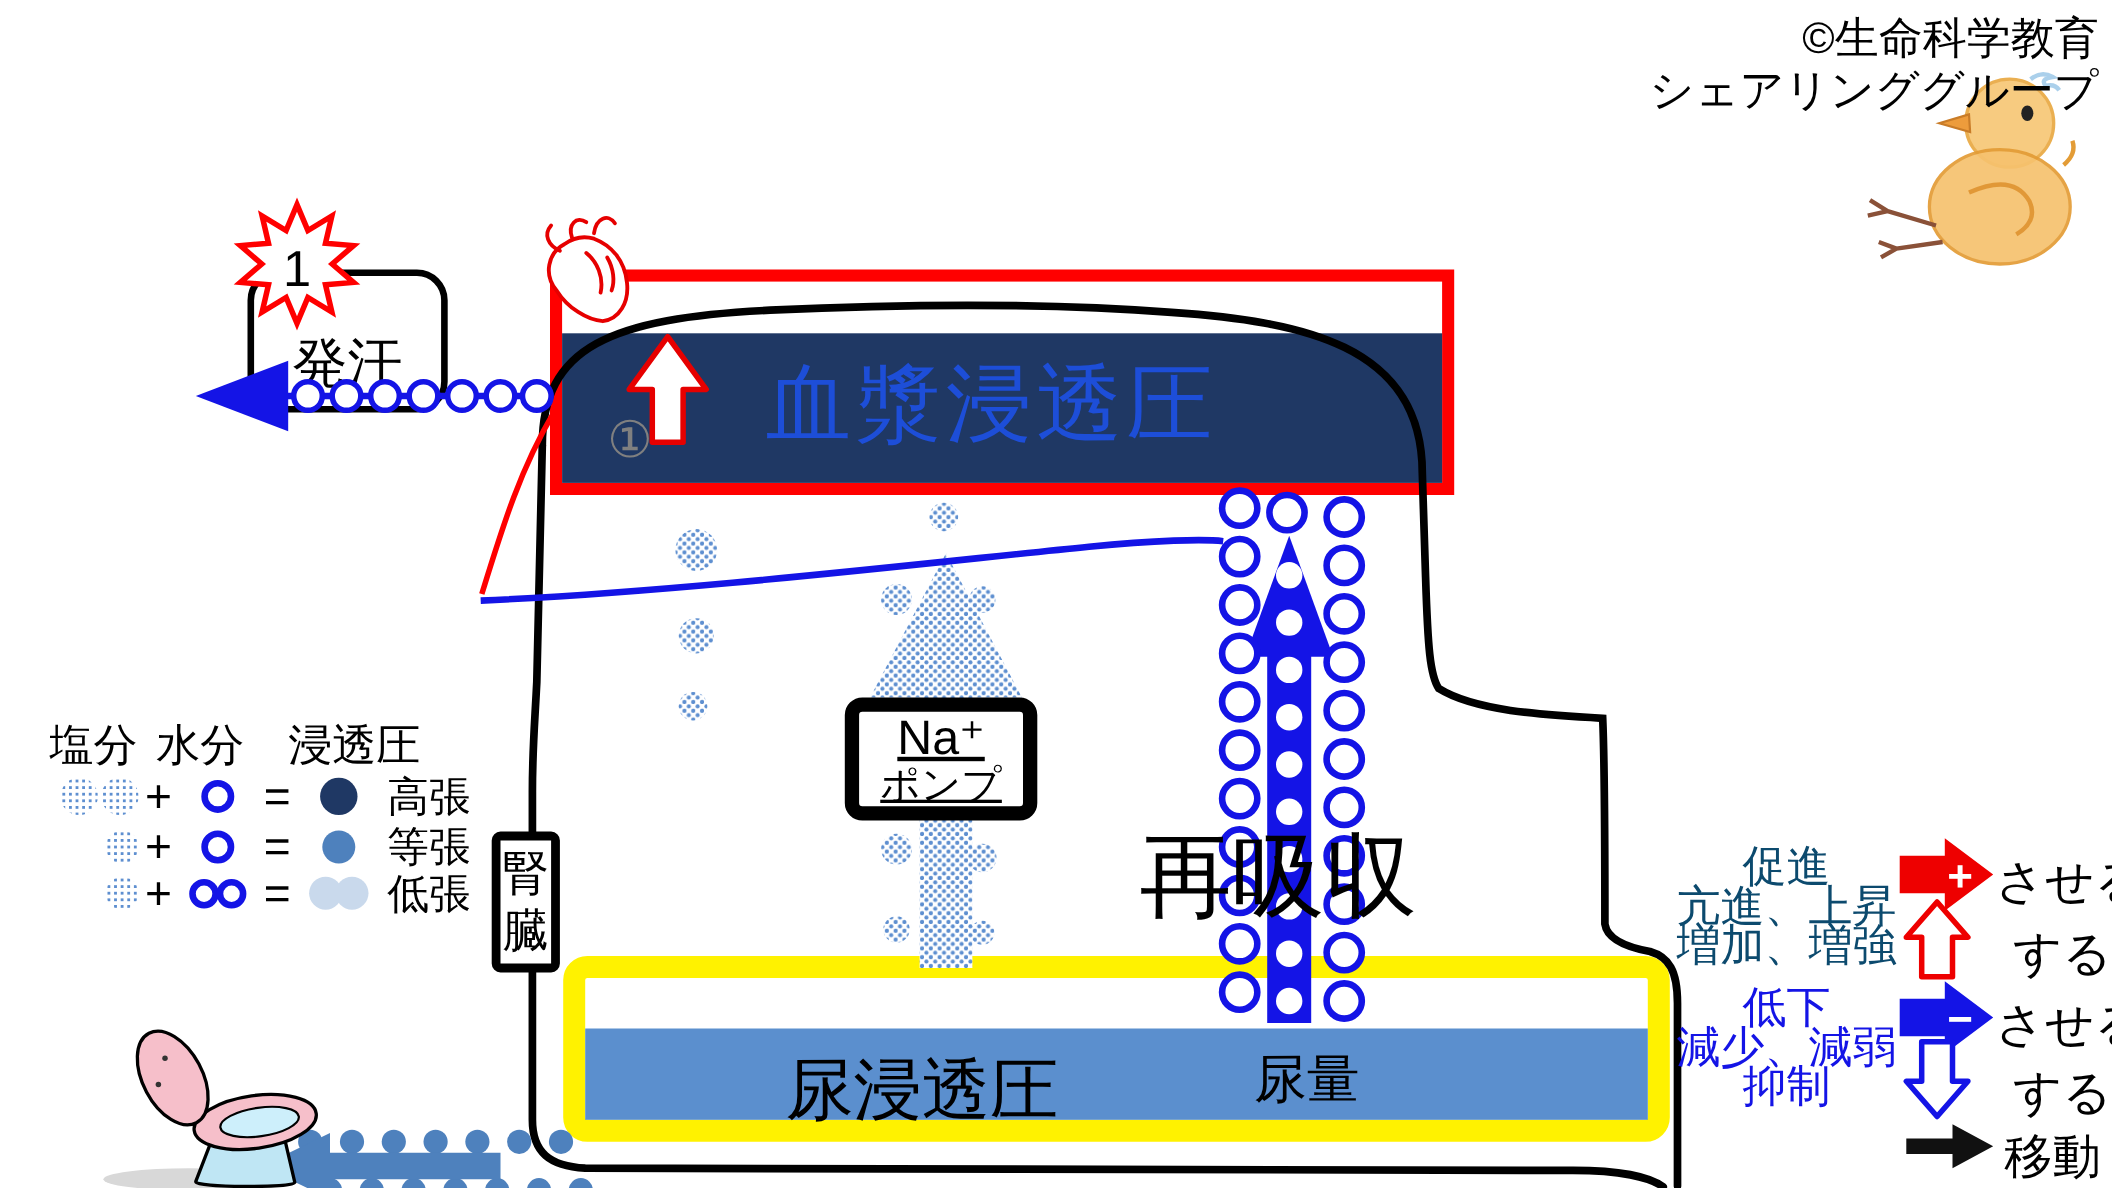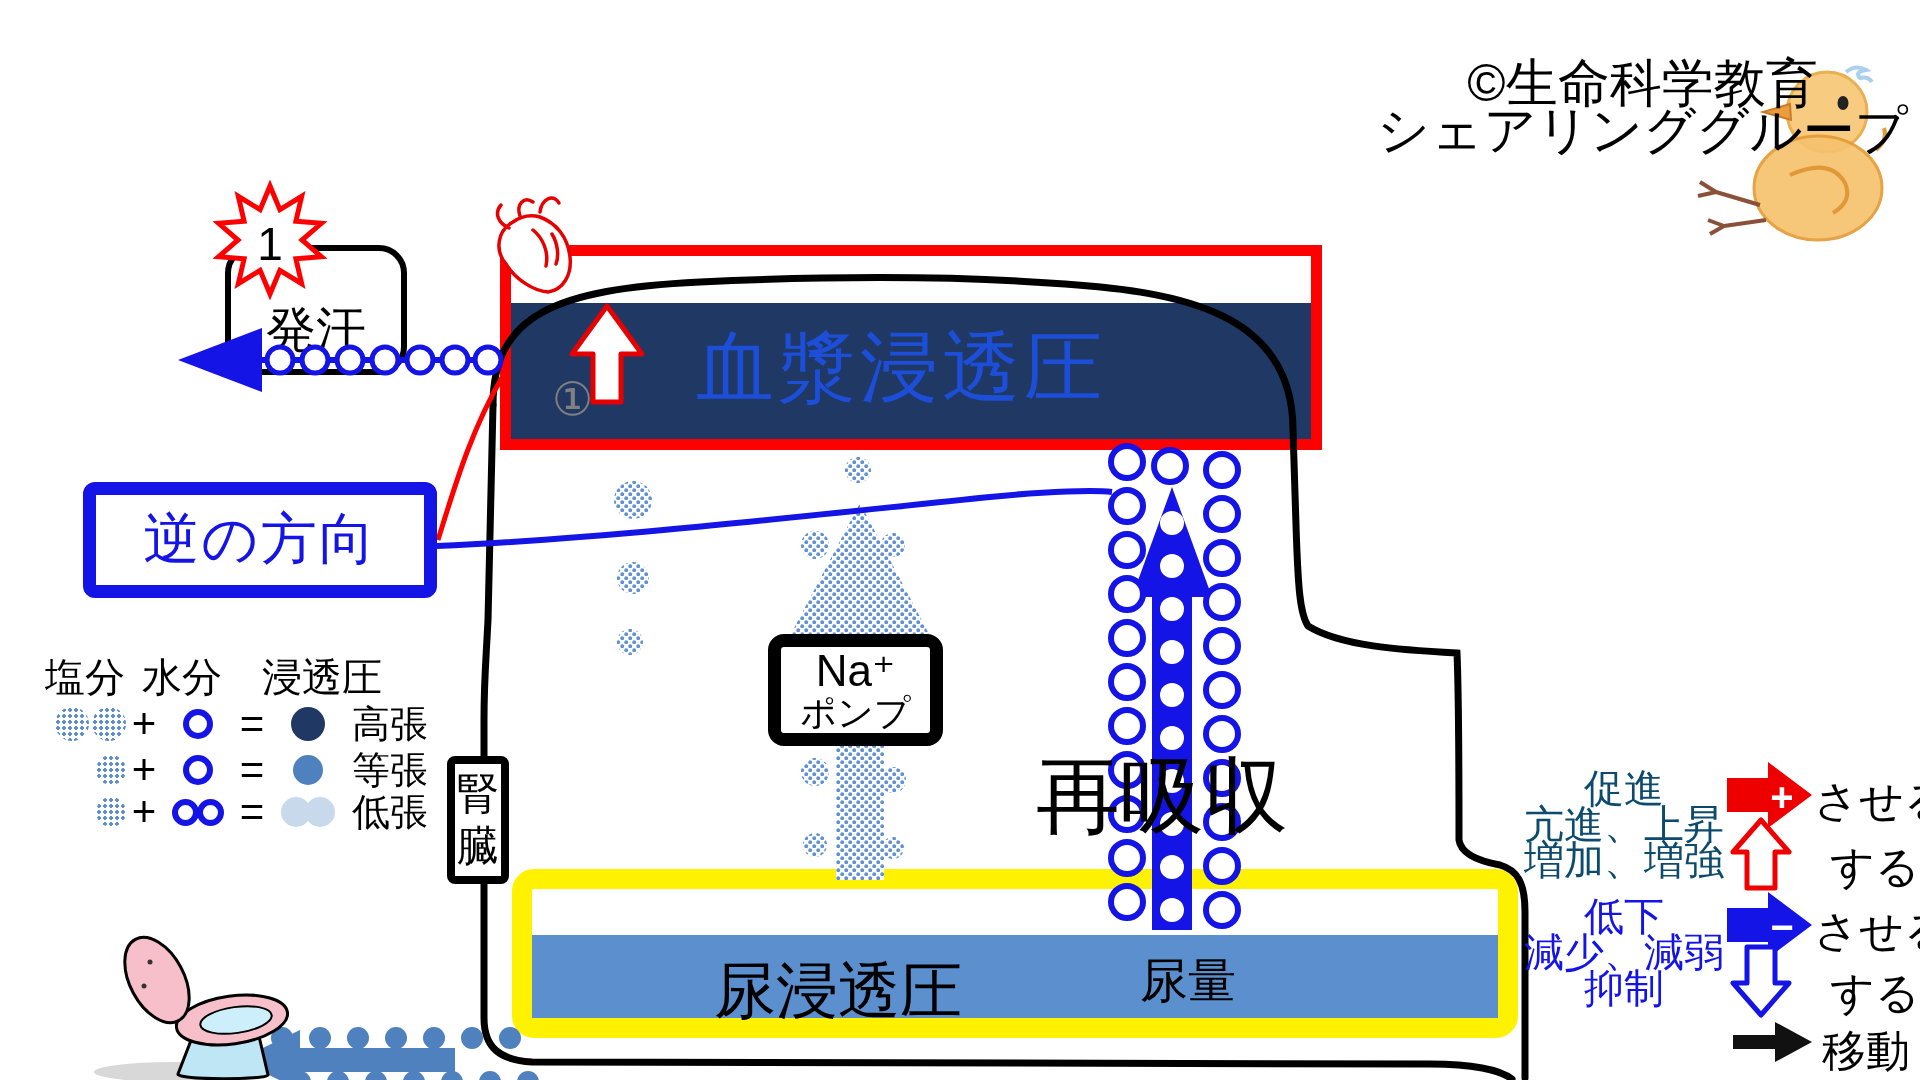--- a/index.html
+++ b/index.html
@@ -3,21 +3,21 @@
 <meta charset="utf-8">
 <style>
   html,body{margin:0;padding:0;background:#fff;}
   #canvas{position:relative;width:1920px;height:1080px;overflow:hidden;background:#fff;
           font-family:"Liberation Sans","DejaVu Sans",sans-serif;color:#000;}
   .abs{position:absolute;}
   svg{display:block}
   #gfx{position:absolute;left:0;top:0;z-index:2;pointer-events:none;}
 
   
-  #copyright{right:12px;top:12px;text-align:center;font-size:52px;line-height:47px;z-index:3;margin-top:48px;}
+  #copyright{right:12px;top:12px;text-align:right;font-size:40px;line-height:47px;z-index:3;}
 
   
   #sweatbox{left:225px;top:245px;width:170px;height:118px;border:6px solid #000;border-radius:28px;
             background:#fff;z-index:1;display:flex;align-items:flex-end;justify-content:center;}
   #sweatbox span{font-size:50px;line-height:1;margin-bottom:14px;}
 
   
   #plasmabox{left:500px;top:245px;width:822px;height:205px;border:11px solid #FF0000;background:#fff;z-index:1;box-sizing:border-box;}
   #plasmaband{position:absolute;left:0;right:0;bottom:0;height:136px;background:#1F3864;}
   #plasmalabel{position:absolute;left:185px;top:60px;font-size:78px;color:#1d4ed8;letter-spacing:4px;white-space:nowrap;}
@@ -48,21 +48,21 @@
   .fdot.light{width:30px;height:30px;background:#C9D9EC;margin:0 -3px;}
   .lglabel{font-size:38px;margin-left:6px;white-space:nowrap;}
 
   
   #kidneybox{left:447px;top:756px;width:62px;height:128px;border:8px solid #000;border-radius:8px;background:#fff;
              z-index:3;display:flex;flex-direction:column;align-items:center;justify-content:center;box-sizing:border-box;}
   #kidneybox span{font-size:42px;line-height:52px;}
 
   
   #pumpbox{left:768px;top:634px;width:175px;height:112px;border:13px solid #000;border-radius:16px;background:#fff;
-           z-index:3;display:flex;flex-direction:column;align-items:center;justify-content:center;box-sizing:border-box;}
+           z-index:3;display:flex;flex-direction:column;align-items:center;justify-content:center;box-sizing:border-box;text-decoration:underline;}
   #pumpbox .l1{font-size:44px;line-height:46px;}
   #pumpbox .l2{font-size:36px;line-height:38px;}
 
   
   #reabs{left:1036px;top:740px;font-size:84px;z-index:3;white-space:nowrap;}
 
   
   #urinebox{left:512px;top:869px;width:1006px;height:169px;border:20px solid #FFF200;border-radius:22px;
             background:#fff;z-index:1;box-sizing:border-box;}
   #urineband{position:absolute;left:0;right:0;bottom:0;top:46px;background:#5B8FCE;}
@@ -88,23 +88,20 @@
   <div id="sweatbox" class="abs">
     <span>発汗</span>
   </div>
 
   <div id="plasmabox" class="abs">
     <div id="plasmaband"></div>
     <div id="plasmalabel">血漿浸透圧</div>
   </div>
   <div id="plasmamark" class="abs">①</div>
 
-  <div id="reversebox" class="abs">
-    <span>逆の方向</span>
-  </div>
 
   <span class="abs lghead" style="left:45px">塩分</span>
   <span class="abs lghead" style="left:142px">水分</span>
   <span class="abs lghead" style="left:262px">浸透圧</span>
 
   <div class="abs legend-row" style="left:48px;top:702px">
     <div class="slot-salt">
       <div class="dotc lg"></div>
       <div class="dotc lg"></div>
     </div>

